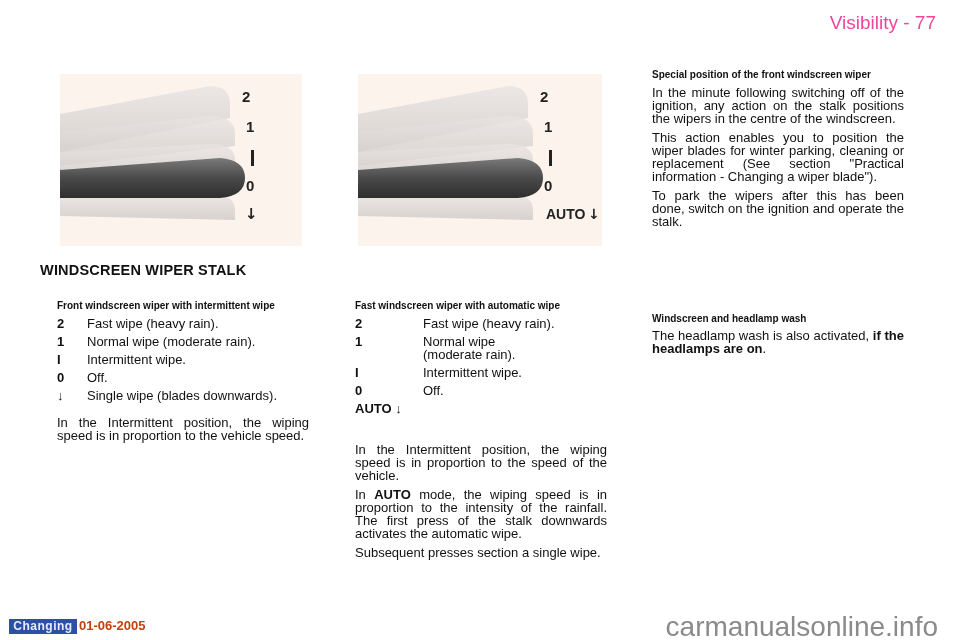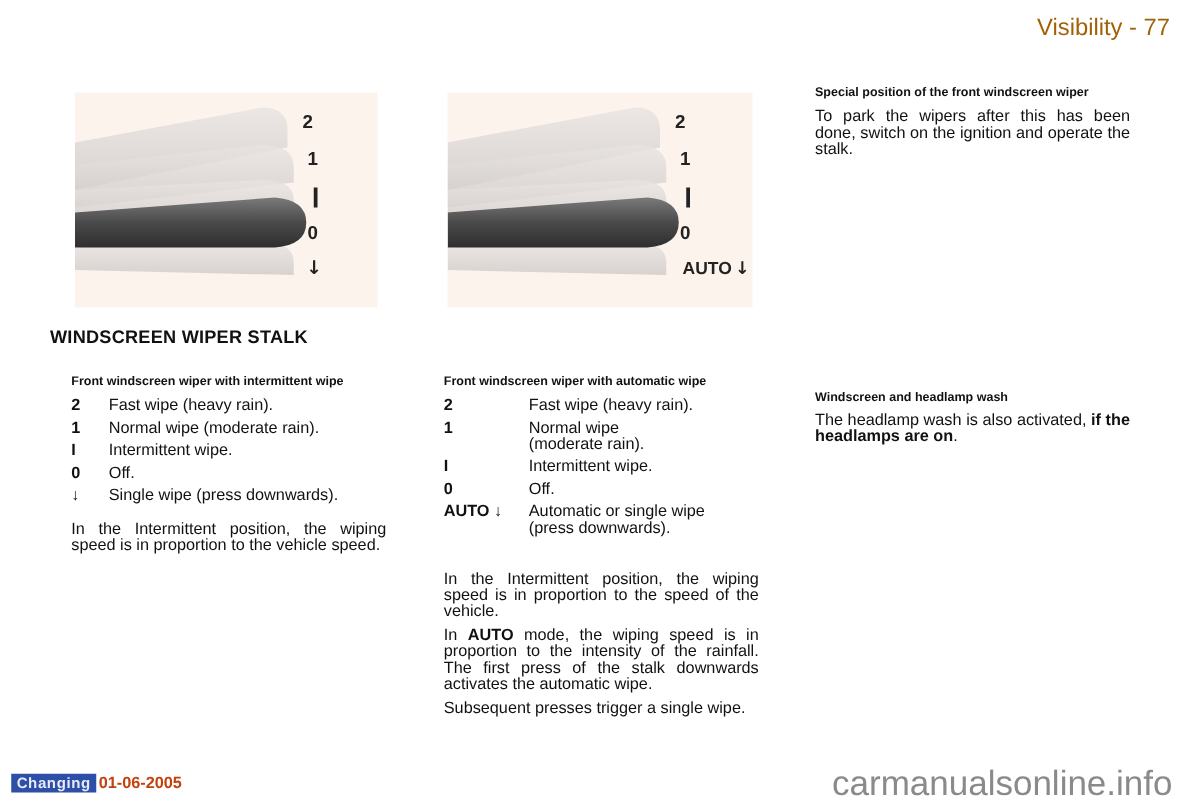--- a/index.html
+++ b/index.html
@@ -1,19 +1,19 @@
 <!DOCTYPE html>
 <html><head>
 <meta charset="utf-8">
 <style>
   html, body { margin:0; padding:0; }
   body { width:960px; height:640px; background:#ffffff; position:relative; overflow:hidden;
          font-family:"Liberation Sans", sans-serif; color:#111; }
   .abs { position:absolute; }
-  .header-title { right:24px; top:12px; font-size:19px; color:#a16207; }
+  .header-title { right:24px; top:12px; font-size:19px; color:#ec4899; }
   .figure { background:#fbf3ec; overflow:hidden; }
   .fig1 { left:60px; top:74px; width:242px; height:172px; }
   .fig2 { left:358px; top:74px; width:244px; height:172px; }
   .section-title { left:40px; top:262px; font-size:14.5px; font-weight:bold; letter-spacing:0.2px; }
   .sub-h { font-weight:bold; font-size:10px; line-height:13px; }
   .col { font-size:13px; line-height:13px; }
   .col p { margin:0 0 6px 0; text-align:justify; }
   .row { display:flex; margin-bottom:5px; }
   .row .k { font-weight:bold; flex:none; }
   .row .v { flex:1; }
@@ -84,54 +84,55 @@
   <div class="row">
       <span class="k" style="width:30px">I</span>
       <span class="v">Intermittent wipe.</span>
     </div>
   <div class="row">
       <span class="k" style="width:30px">0</span>
       <span class="v">Off.</span>
     </div>
   <div class="row">
       <span class="k" style="width:30px">↓</span>
-      <span class="v">Single wipe (press downwards).</span>
+      <span class="v">Single wipe (blades downwards).</span>
     </div>
   <p style="margin-top:14px">In the Intermittent position, the wiping speed is in proportion to the vehicle speed.</p>
 </div>
 
 <div class="abs col" style="left:355px; top:299px; width:252px;">
-  <div class="sub-h" style="margin-bottom:5px;">Front windscreen wiper with automatic wipe</div>
+  <div class="sub-h" style="margin-bottom:5px;">Fast windscreen wiper with automatic wipe</div>
   <div class="row">
       <span class="k" style="width:68px">2</span>
       <span class="v">Fast wipe (heavy rain).</span>
     </div>
   <div class="row">
       <span class="k" style="width:68px">1</span>
       <span class="v" style="max-width:120px">Normal wipe (moderate rain).</span>
     </div>
   <div class="row">
       <span class="k" style="width:68px">I</span>
       <span class="v">Intermittent wipe.</span>
     </div>
   <div class="row">
       <span class="k" style="width:68px">0</span>
       <span class="v">Off.</span>
     </div>
   <div class="row">
       <span class="k" style="width:68px">AUTO ↓</span>
-      <span class="v" style="max-width:160px">Automatic or single wipe (press downwards).</span>
     </div>
   <p style="margin-top:28px">In the Intermittent position, the wiping speed is in proportion to the speed of the vehicle.</p>
   <p><span>In </span><b>AUTO</b><span> mode, the wiping speed is in proportion to the intensity of the rainfall. The first press of the stalk downwards activates the automatic wipe.</span></p>
-  <p>Subsequent presses trigger a single wipe.</p>
+  <p>Subsequent presses section a single wipe.</p>
 </div>
 
 <div class="abs col" style="left:652px; top:68px; width:252px;">
   <div class="sub-h" style="margin-bottom:5px;">Special position of the front windscreen wiper</div>
+  <p>In the minute following switching off of the ignition, any action on the stalk positions the wipers in the centre of the windscreen.</p>
+  <p>This action enables you to position the wiper blades for winter parking, cleaning or replacement (See section "Practical information - Changing a wiper blade").</p>
   <p>To park the wipers after this has been done, switch on the ignition and operate the stalk.</p>
 </div>
 <div class="abs col" style="left:652px; top:312px; width:252px;">
   <div class="sub-h" style="margin-bottom:4px;">Windscreen and headlamp wash</div>
   <p><span>The headlamp wash is also activated, </span><b>if the headlamps are on</b><span>.</span></p>
 </div>
 
 <div class="abs footer-badge">Changing</div>
 <div class="abs footer-date">01-06-2005</div>
 <div class="abs watermark">carmanualsonline.info</div>

